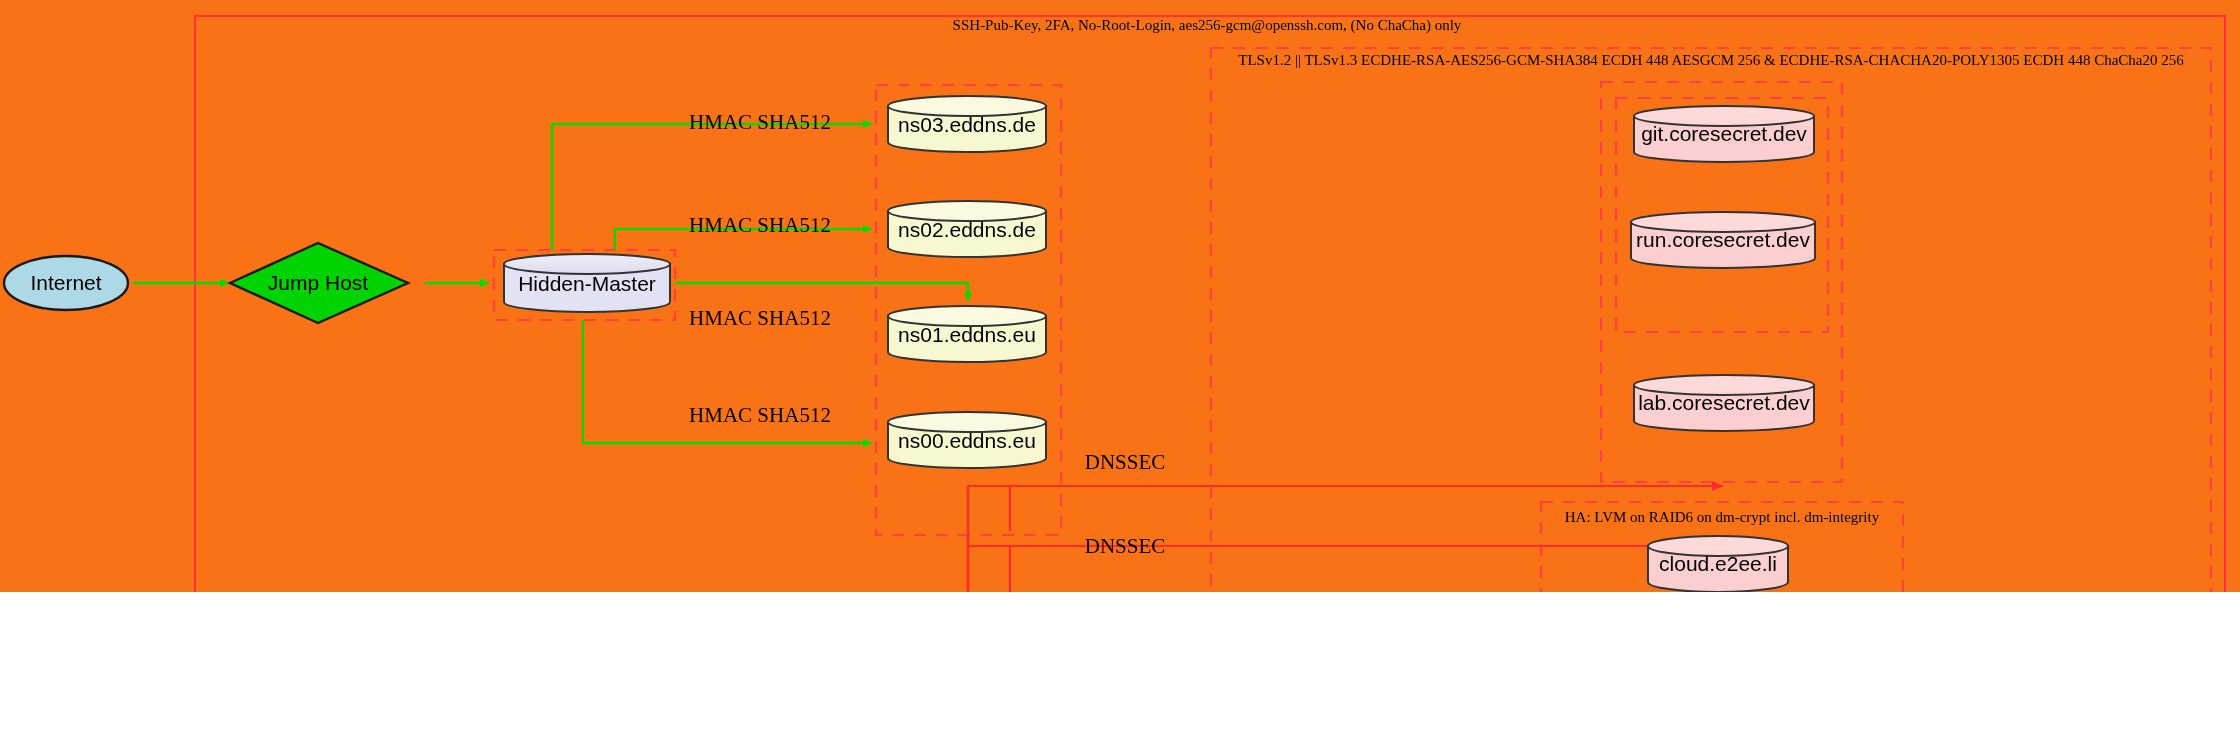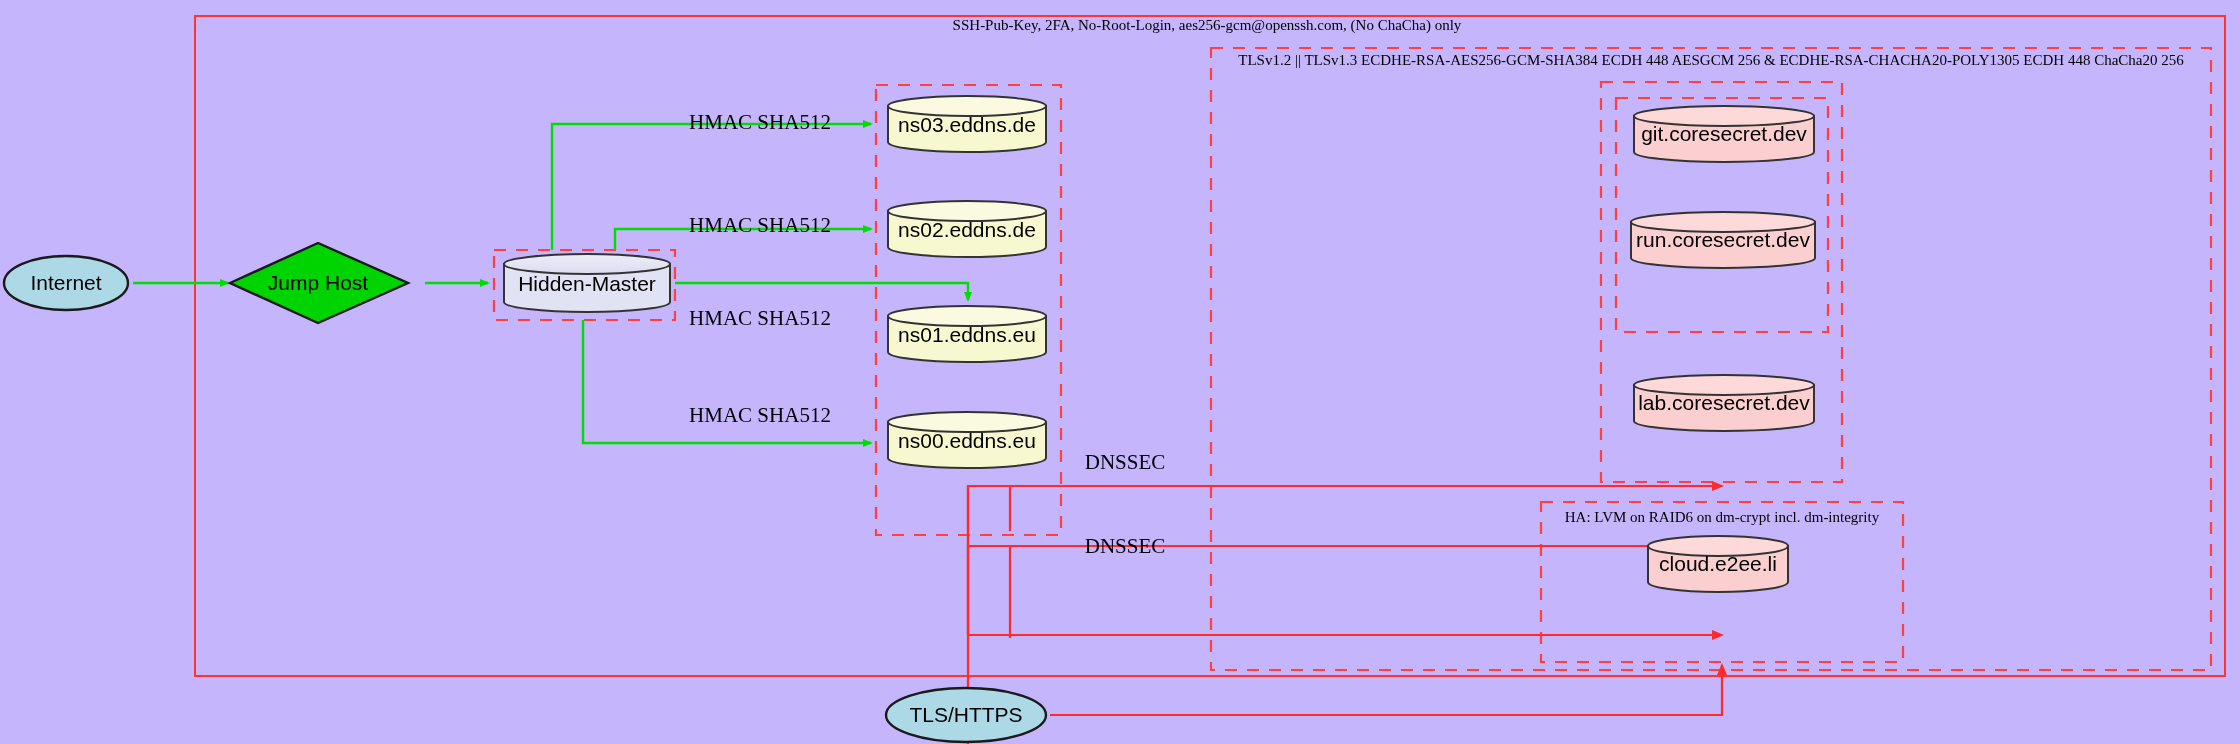--- a/index.html
+++ b/index.html
@@ -3,22 +3,22 @@
 <meta charset="utf-8">
 <style>
   html, body {
     margin: 0;
     padding: 0;
     background: #ffffff;
   }
   #diagram-root {
     position: relative;
     width: 2240px;
-    height: 744px;
-    background: #c4b5fd;
+    height: 592px;
+    background: #f97316;
     font-family: "Liberation Sans", sans-serif;
     overflow: hidden;
   }
   svg.canvas {
     position: absolute;
     top: 0;
     left: 0;
     width: 2240px;
     height: 744px;
   }

